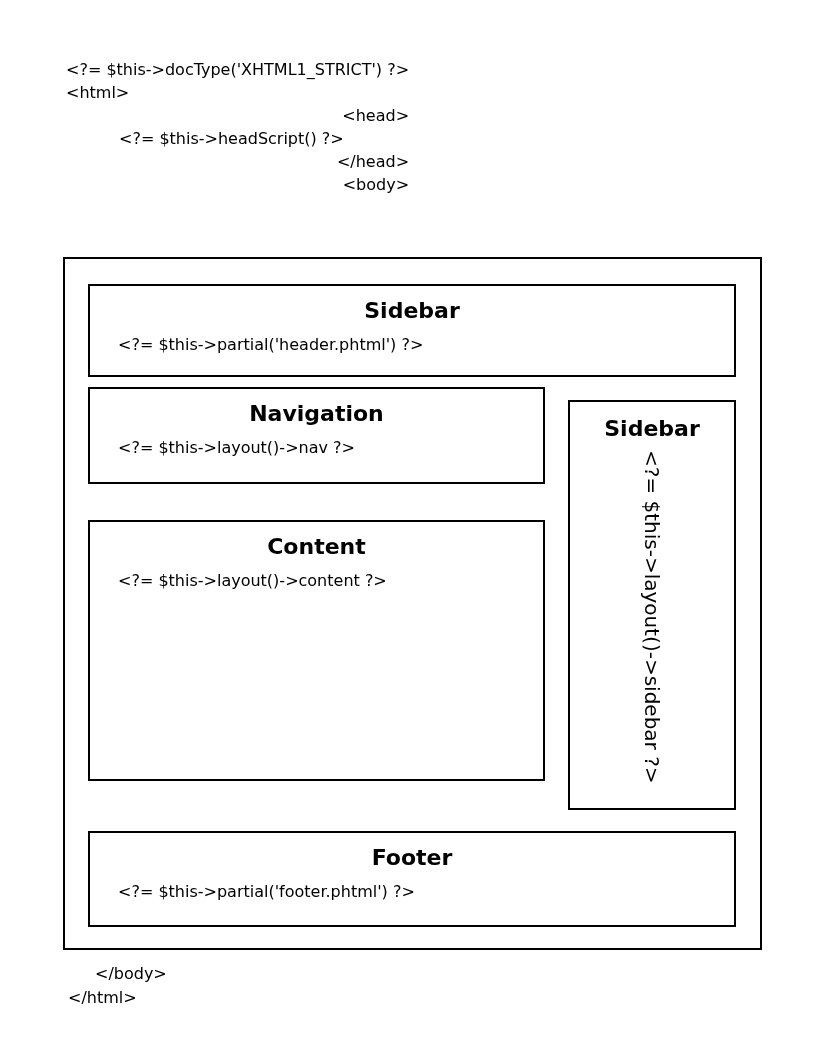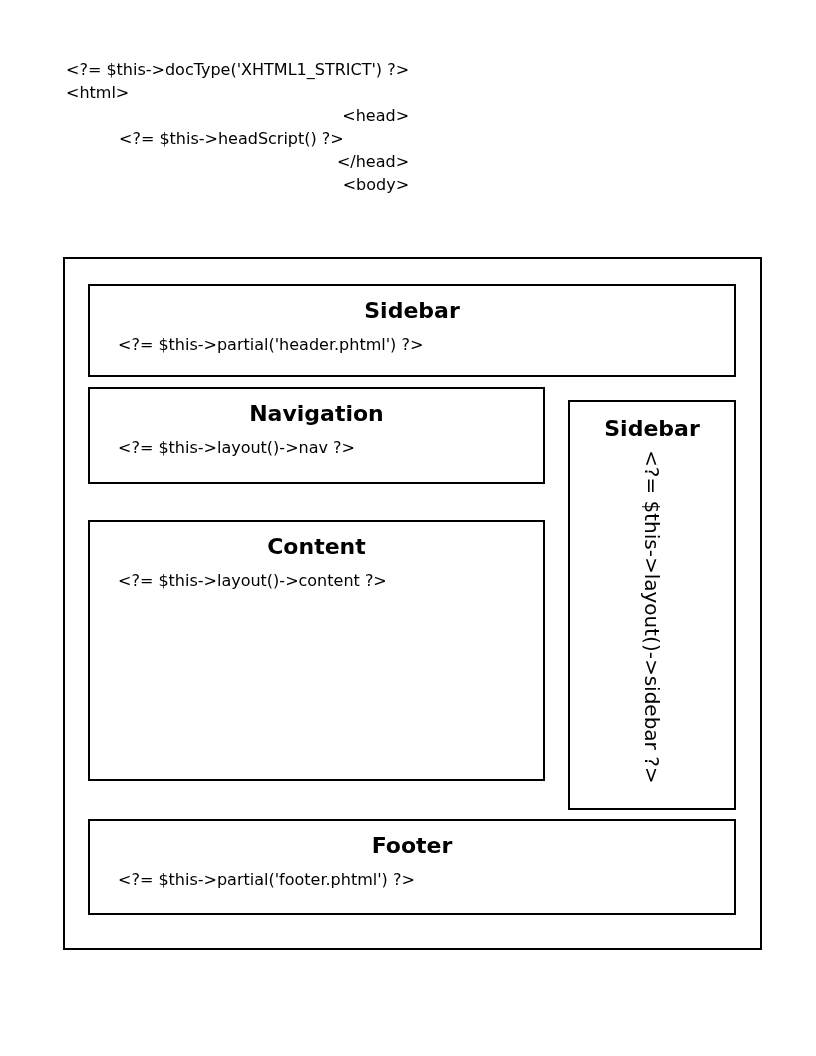--- a/index.html
+++ b/index.html
@@ -41,21 +41,21 @@
     position: absolute;
     border: 2px solid #000000;
     box-sizing: border-box;
     background: #ffffff;
   }
   .header-box  { left: 23px;  top: 25px;  width: 648px; height: 93px;  }
   .nav-box     { left: 23px;  top: 128px; width: 457px; height: 97px;  }
   .sidebar-box { left: 503px; top: 141px; width: 168px; height: 410px;
                  display: flex; flex-direction: column; align-items: center; }
   .content-box { left: 23px;  top: 261px; width: 457px; height: 261px; }
-  .footer-box  { left: 23px;  top: 560px; width: 648px; height: 96px;  }
+  .footer-box  { left: 23px;  top: 572px; width: 648px; height: 96px;  }
 
   .box-title {
     margin-top: 12px;
     text-align: center;
     font-size: 22px;
     font-weight: bold;
     line-height: 26px;
   }
   .box-code {
     margin: 9px 0 0 28px;
@@ -108,14 +108,18 @@
       <div class="box-code">&lt;?= $this-&gt;layout()-&gt;content ?&gt;</div>
     </div>
 
     <div class="layout-box footer-box">
       <div class="box-title">Footer</div>
       <div class="box-code">&lt;?= $this-&gt;partial('footer.phtml') ?&gt;</div>
     </div>
 
   </div>
 
+  <div class="code-block code-bottom">
+    <div class="code-line ind1">&lt;/body&gt;</div>
+    <div class="code-line">&lt;/html&gt;</div>
+  </div>
 
 </div>
 
 </body></html>

